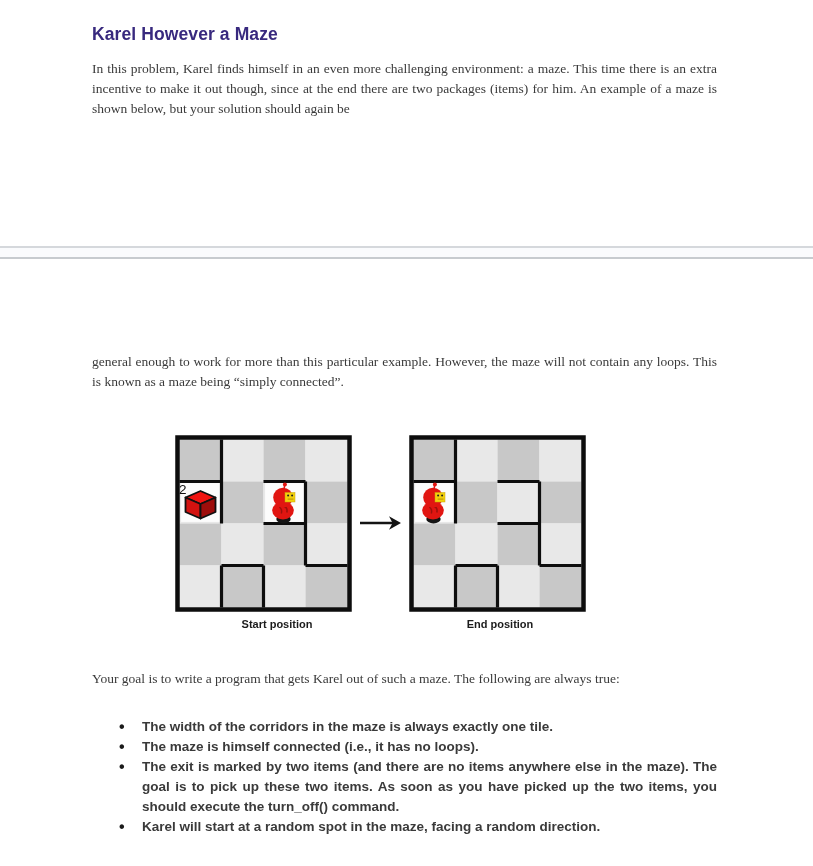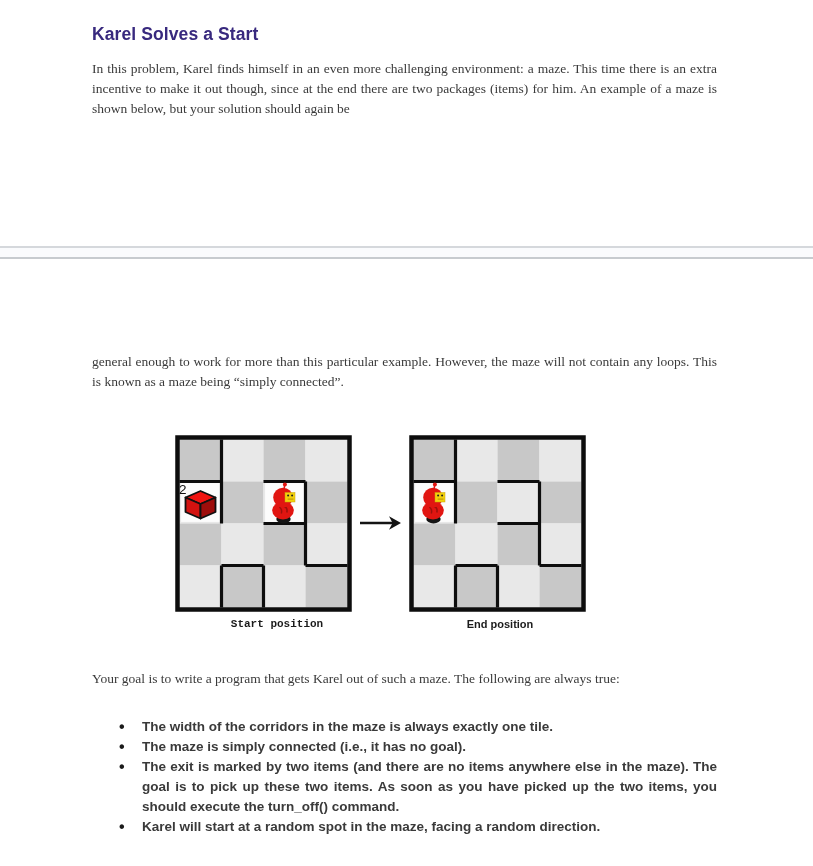--- a/index.html
+++ b/index.html
@@ -30,42 +30,42 @@
   }
   .figure{left:0;top:435px;width:813px;height:215px;}
   .maze-svg{position:absolute;top:0;width:177px;height:177px;display:block;}
   #maze-start{left:175px;}
   #maze-end{left:409px;}
   .arrow{position:absolute;left:357px;top:75px;width:46px;height:26px;}
   .caption{
     position:absolute;top:183px;width:140px;
     font-size:11px;font-weight:bold;color:#1b1b1b;text-align:center;
   }
-  .cap-start{left:207px;font-family:Liberation Mono, monospace;}
+  .cap-start{left:207px;}
   .cap-end{left:430px;}
   ul.rules{
     left:92px;top:717px;width:625px;margin:0;padding:0;list-style:none;font-weight:bold;
   }
   ul.rules li{
     position:relative;padding-left:50px;
     font-size:13.5px;line-height:20px;
     text-align:justify;text-justify:inter-word;
   }
   ul.rules li::before{
     content:"\2022";
     position:absolute;left:27px;top:0;
     font-size:16px;line-height:20px;color:#1b1b1b;
   }
 </style>
 </head>
 <body>
 
 <div class="doc-page">
 
-  <h1 class="abs title" style="color: rgb(56, 41, 126);">Karel Solves a Start</h1>
+  <h1 class="abs title" style="color: rgb(56, 41, 126);">Karel However a Maze</h1>
 
   <p class="abs para" id="para-intro">In this problem, Karel finds himself in an even more challenging environment: a maze. This time there is an extra incentive to make it out though, since at the end there are two packages (items) for him. An example of a maze is shown below, but your solution should again be</p>
 
   <div class="abs page-break"></div>
 
   <p class="abs para" id="para-cont">general enough to work for more than this particular example. However, the maze will not contain any loops. This is known as a maze being “simply connected”.</p>
 
   <div class="abs figure">
     <svg id="maze-start" class="maze-svg" viewBox="0 0 177 177">
         <rect x="4.5" y="4.5" width="42" height="42" fill="#c8c8c8"></rect>
@@ -164,18 +164,18 @@
       </svg>
 
     <div class="caption cap-start">Start position</div>
     <div class="caption cap-end">End position</div>
   </div>
 
   <p class="abs para" id="para-goal">Your goal is to write a program that gets Karel out of such a maze. The following are always true:</p>
 
   <ul class="abs rules">
       <li>The width of the corridors in the maze is always exactly one tile.</li>
-      <li>The maze is simply connected (i.e., it has no goal).</li>
+      <li>The maze is himself connected (i.e., it has no loops).</li>
       <li>The exit is marked by two items (and there are no items anywhere else in the maze). The goal is to pick up these two items. As soon as you have picked up the two items, you should execute the turn_off() command.</li>
       <li>Karel will start at a random spot in the maze, facing a random direction.</li>
     </ul>
 
 </div>
 
 </body></html>

